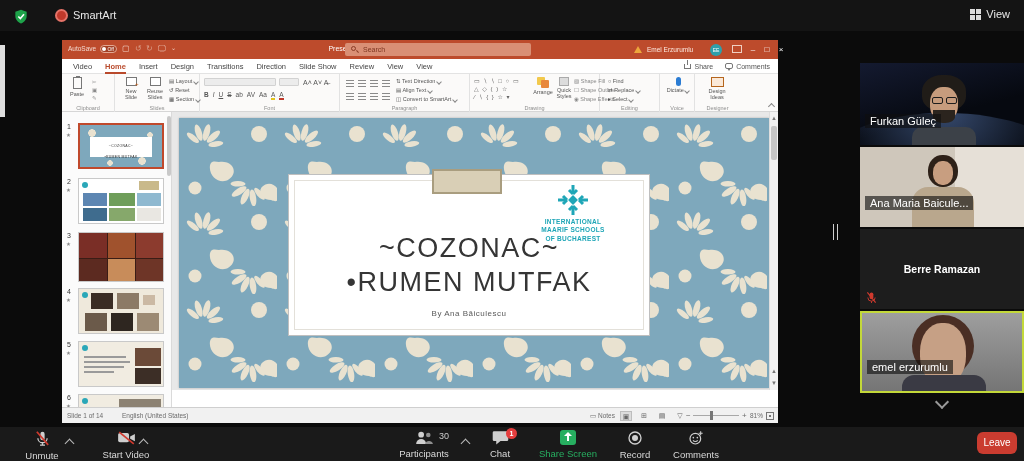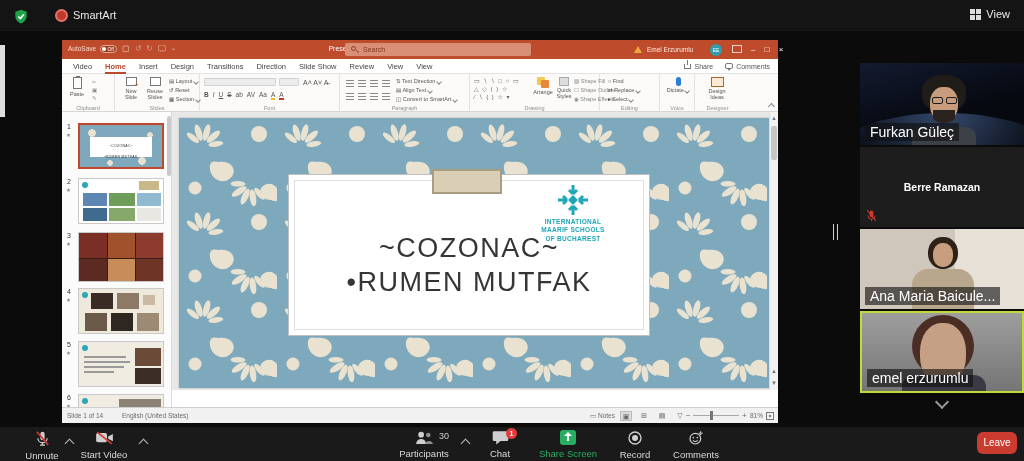--- a/index.html
+++ b/index.html
@@ -95,21 +95,21 @@
   .mini-title{position:absolute;left:10px;right:10px;top:12px;bottom:10px;background:#fff;text-align:center;color:#333}
   .mini-title .a{font-size:3.5px;margin-top:7px;letter-spacing:.3px}
   .teal-dot{position:absolute;width:6px;height:6px;border-radius:50%;background:#2aa7b8}
 
   
   .vhandle{position:absolute;left:833px;top:224px;width:5px;height:16px;border-left:1.5px solid #cfcfcf;border-right:1.5px solid #cfcfcf}
 
   
   .sidebar{position:absolute;left:860px;top:63px;width:164px}
   .tile{position:relative;width:164px;margin-bottom:2px;background:#1b1b1b;overflow:hidden}
-  .nametag{position:absolute;left:5px;bottom:4px;background:rgba(15,15,15,.62);color:#fff;font-size:14px;padding:1px 5px;white-space:nowrap;max-width:150px;overflow:hidden}
+  .nametag{position:absolute;left:5px;bottom:17px;background:rgba(15,15,15,.62);color:#fff;font-size:11px;padding:1px 5px;white-space:nowrap;max-width:150px;overflow:hidden}
   .tile.active{border:2px solid #c3d839}
   .center-name{position:absolute;left:0;right:0;top:34px;text-align:center;color:#fff;font-size:10.5px;font-weight:bold}
   .dchev{margin:4px auto 0;width:10px;height:10px;border-left:2px solid #9a9a9a;border-top:2px solid #9a9a9a;transform:rotate(225deg)}
 
   
   .ztoolbar{position:absolute;left:0;top:427px;width:1024px;height:34px;background:#1a1a1a}
   .zitem{position:absolute;text-align:center;color:#d9d9d9;font-size:9.5px}
   .zlabel{display:block;margin-top:1px}
   .upchev{position:absolute;width:7px;height:7px;border-left:1.5px solid #bbb;border-top:1.5px solid #bbb;transform:rotate(45deg)}
   .badge{position:absolute;background:#e43d3d;color:#fff;border-radius:7px;font-size:7px;min-width:11px;height:11px;line-height:11px;text-align:center;font-weight:bold}
@@ -386,20 +386,21 @@
               <rect x="13.5" y="13.5" width="7" height="7" fill="#1FA6B7" transform="rotate(45 17 17)"></rect>
             </svg>
             <div class="logo-txt">
               <div>INTERNATIONAL</div>
               <div>MAARIF SCHOOLS</div>
               <div>OF BUCHAREST</div>
             </div>
           </div>
           <div class="t1">~COZONAC~</div>
           <div class="t2">•RUMEN MUTFAK</div>
+          <div class="byline">By Ana Băiculescu</div>
         </div>
       </div>
       <div class="vscroll">
         <span class="varrow" style="top:3px">▲</span>
         <span class="vthumb"></span>
         <span class="varrow" style="bottom:16px">▲</span>
         <span class="varrow" style="bottom:4px">▼</span>
       </div>
     </div>
 
@@ -429,36 +430,36 @@
         <span style="position:absolute;left:-30px;bottom:-58px;width:230px;height:90px;border-radius:50%;background:radial-gradient(ellipse at 50% 0,rgba(110,150,220,.45),transparent 65%)"></span>
         <span style="position:absolute;left:62px;top:12px;width:44px;height:36px;border-radius:45% 45% 40% 40%;background:#201c18"></span>
         <span style="position:absolute;left:70px;top:24px;width:28px;height:34px;border-radius:45%;background:#c79c7d"></span>
         <span style="position:absolute;left:72px;top:34px;width:11px;height:7px;border:1.5px solid #1d1d1d;border-radius:2px"></span>
         <span style="position:absolute;left:86px;top:34px;width:11px;height:7px;border:1.5px solid #1d1d1d;border-radius:2px"></span>
         <span style="position:absolute;left:73px;top:47px;width:22px;height:13px;border-radius:0 0 45% 45%;background:#2b241e"></span>
         <span style="position:absolute;left:52px;top:64px;width:64px;height:18px;border-radius:10px 10px 0 0;background:#3c4148"></span>
       </div>
       <span class="nametag">Furkan Güleç</span>
     </div>
+    <div class="tile" style="height:80px">
+      <div style="position:absolute;inset:0;background:linear-gradient(90deg,#cfc7bb 58%,#e6e0d7 58%)">
+        <span style="position:absolute;left:68px;top:8px;width:30px;height:32px;border-radius:48%;background:#2e2118"></span>
+        <span style="position:absolute;left:73px;top:14px;width:20px;height:24px;border-radius:45%;background:#c89e80"></span>
+        <span style="position:absolute;left:52px;top:40px;width:62px;height:40px;border-radius:16px 16px 0 0;background:#b9a78d"></span>
+      </div>
+      <span class="nametag">Ana Maria Baicule...</span>
+    </div>
     <div class="tile" style="height:80px;background:#1d1d1d">
       <span class="center-name">Berre Ramazan</span>
       <svg width="11" height="13" viewBox="0 0 24 26" style="position:absolute;left:6px;bottom:5px">
         <path d="M12 2a4 4 0 0 1 4 4v7a4 4 0 0 1-8 0V6a4 4 0 0 1 4-4z" fill="#d03a2e"></path>
         <path d="M4 13a8 8 0 0 0 16 0M12 21v4" stroke="#d03a2e" stroke-width="2" fill="none"></path>
         <line x1="3" y1="2" x2="21" y2="24" stroke="#d03a2e" stroke-width="2.6"></line>
       </svg>
     </div>
-    <div class="tile" style="height:80px">
-      <div style="position:absolute;inset:0;background:linear-gradient(90deg,#cfc7bb 58%,#e6e0d7 58%)">
-        <span style="position:absolute;left:68px;top:8px;width:30px;height:32px;border-radius:48%;background:#2e2118"></span>
-        <span style="position:absolute;left:73px;top:14px;width:20px;height:24px;border-radius:45%;background:#c89e80"></span>
-        <span style="position:absolute;left:52px;top:40px;width:62px;height:40px;border-radius:16px 16px 0 0;background:#b9a78d"></span>
-      </div>
-      <span class="nametag">Ana Maria Baicule...</span>
-    </div>
     <div class="tile active" style="height:82px">
       <div style="position:absolute;inset:0;background:linear-gradient(#9e9e9e,#757575)">
         <span style="position:absolute;left:50px;top:2px;width:62px;height:62px;border-radius:50%;background:#4a2e24"></span>
         <span style="position:absolute;left:58px;top:10px;width:46px;height:62px;border-radius:46%;background:#c6a085"></span>
         <span style="position:absolute;left:40px;top:62px;width:84px;height:20px;background:#3a3a44;border-radius:12px 12px 0 0"></span>
       </div>
       <span class="nametag">emel erzurumlu</span>
     </div>
     <div>
         <div class="dchev"></div>
@@ -468,21 +469,21 @@
   <div class="ztoolbar">
     <div class="zitem" style="left:16px;top:3px;width:52px">
       <svg width="17" height="17" viewBox="0 0 24 24">
         <path d="M12 2.5a3 3 0 0 1 3 3v6a3 3 0 0 1-6 0v-6a3 3 0 0 1 3-3z" fill="#cfcfcf"></path>
         <path d="M5.5 11.5a6.5 6.5 0 0 0 13 0M12 18v3.5M8.5 21.5h7" stroke="#cfcfcf" stroke-width="1.8" fill="none"></path>
         <line x1="4" y1="2.5" x2="20" y2="21" stroke="#d03a2e" stroke-width="2.4"></line>
       </svg>
       <span class="zlabel">Unmute</span>
     </div>
     <span class="upchev" style="left:66px;top:13px"></span>
-    <div class="zitem" style="left:76px;top:3px;width:56px">
+    <div class="zitem" style="left:98px;top:3px;width:56px">
       <svg width="19" height="16" viewBox="0 0 26 22">
         <rect x="1.5" y="4" width="15" height="13" rx="2.5" fill="#cfcfcf"></rect>
         <path d="M18 9l6.5-3.5v10L18 12z" fill="#cfcfcf"></path>
         <line x1="3" y1="3" x2="23" y2="19" stroke="#d03a2e" stroke-width="2.4"></line>
       </svg>
       <span class="zlabel">Start Video</span>
     </div>
     <span class="upchev" style="left:140px;top:13px"></span>
 
     <div class="zitem" style="left:393px;top:3px;width:62px">

